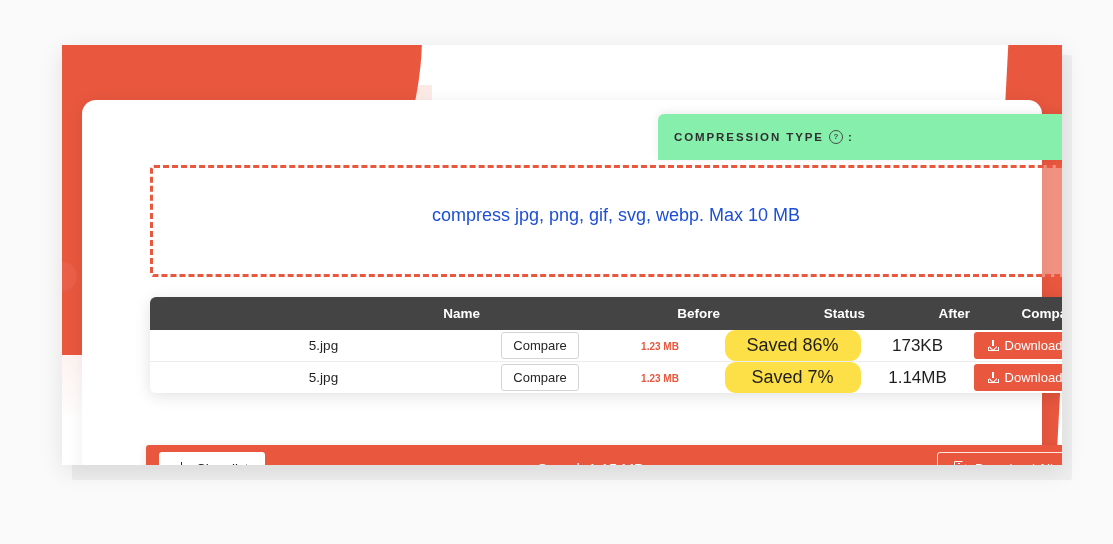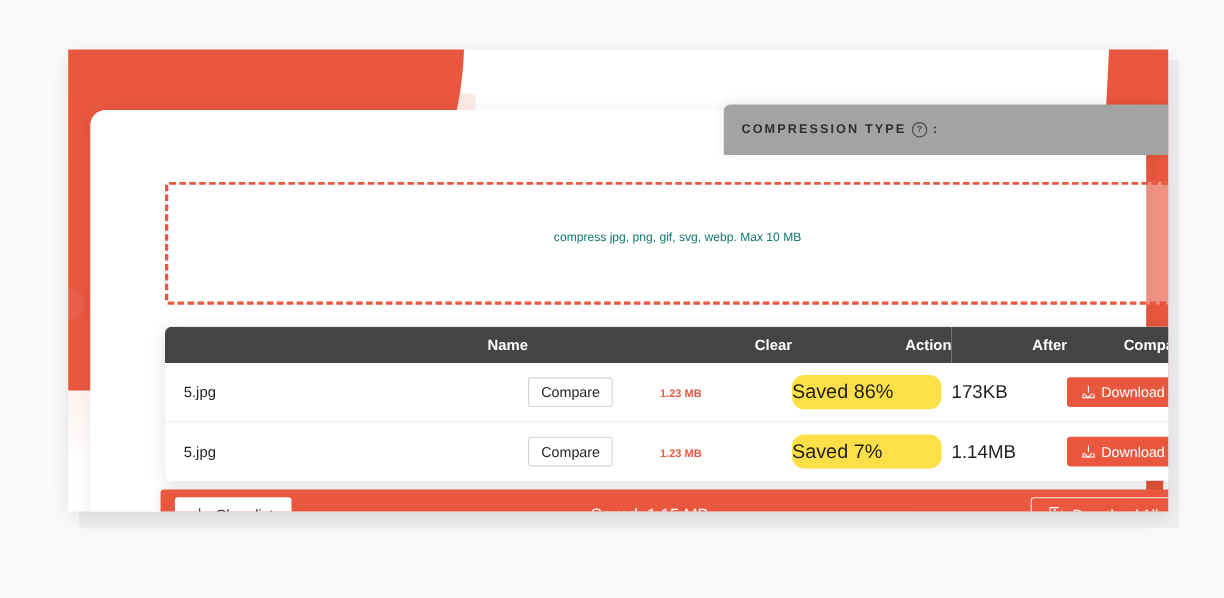--- a/index.html
+++ b/index.html
@@ -122,24 +122,24 @@
     height: 400px;
     background: #ffffff;
     border-radius: 14px;
     box-shadow: 0 2px 18px rgba(0,0,0,0.07);
   }
 
   
   .comp-card {
     position: absolute;
     left: 596px;
-    top: 50px;
+    top: 69px;
     width: 426px;
     height: 46px;
-    background: #a3a3a3;
+    background: #86efac;
     border-radius: 6px 6px 0 0;
     box-shadow: 0 -2px 10px rgba(0,0,0,0.07);
     display: flex;
     align-items: center;
     padding: 0 16px;
     box-sizing: border-box;
     z-index: 6;
   }
   .comp-label {
     font-size: 11.5px;
@@ -206,22 +206,22 @@
     box-sizing: border-box;
     z-index: 5;
   }
   .dz-title {
     font-size: 16.5px;
     color: #ef6a52;
     font-weight: normal;
     margin-bottom: 7px;
   }
   .dz-sub {
-    font-size: 11px;
-    color: #0f766e;
+    font-size: 18px;
+    color: #1d4ed8;
     margin-bottom: 11px;
   }
   .dz-btn {
     background: #ffffff;
     border: 1px solid #d9d9d9;
     border-radius: 3px;
     padding: 8px 18px;
     font-size: 13.5px;
     color: #2f2f2f;
     display: flex;
@@ -264,23 +264,23 @@
     background: #444444;
     color: #ffffff;
     font-size: 13.5px;
     font-weight: bold;
     padding: 9px 0;
     text-align: right;
   }
   table.files tbody td {
     border-bottom: 1px solid #ececec;
     padding: 0;
-    height: 53px;
+    height: 31px;
     vertical-align: middle;
-    text-align: left;
+    text-align: center;
     font-size: 13.5px;
     color: #1f1f1f;
   }
   table.files tbody tr:last-child td { border-bottom: none; }
 
   .col-name   { width: 330px; }
   .col-cmp    { width: 120px; }
   .col-before { width: 120px; }
   .col-status { width: 145px; }
   .col-after  { width: 105px; }
@@ -485,22 +485,22 @@
             <col class="col-cmp">
             <col class="col-before">
           <col class="col-status">
             <col class="col-after">
             <col class="col-action">
         </colgroup>
         <thead>
           <tr>
             <th>Name</th>
             <th></th>
-            <th>Clear</th>
-            <th>Action</th>
+            <th>Before</th>
+            <th>Status</th>
             <th>After</th>
             <th>Compare</th>
           </tr>
         </thead>
         <tbody>
           <tr>
             <td class="name-cell">5.jpg</td>
             <td>
               <span class="compare-btn">Compare</span>
             </td>

